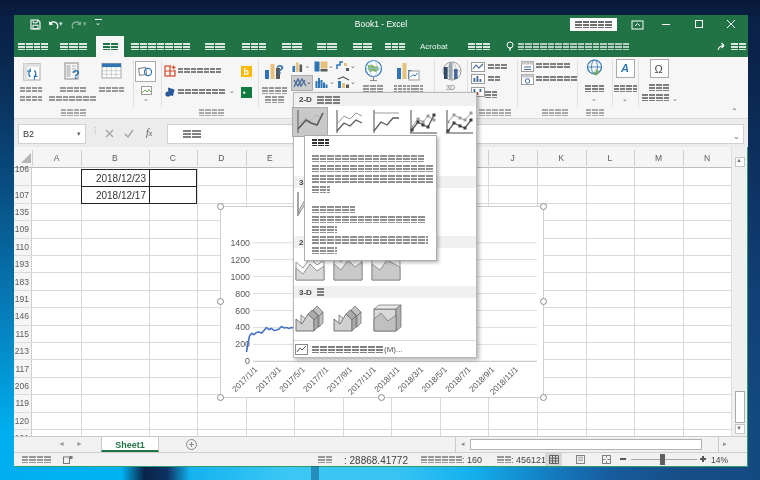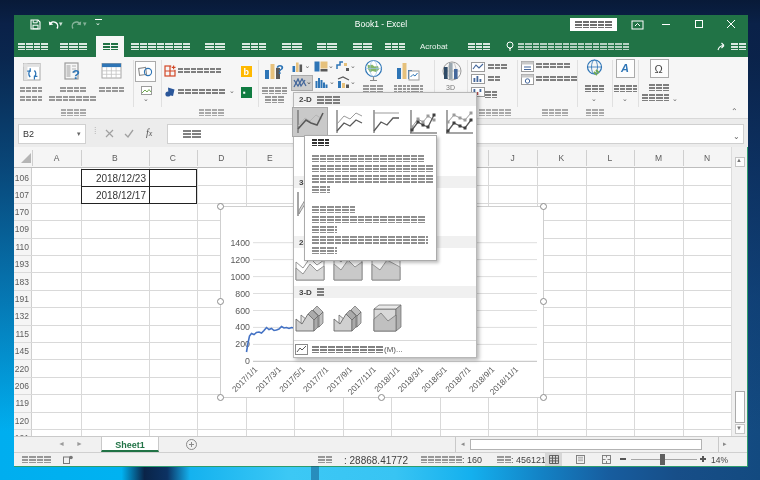--- a/index.html
+++ b/index.html
@@ -294,43 +294,43 @@
 <div style="left:585.6px;top:150px;width:1px;height:16px;background:#cfcfcf"></div>
 <div class="t" style="left:585.6px;top:152.5px;width:48.60000000000002px;text-align:center;font-size:8.5px;color:#5c5c5c">L</div>
 <div style="left:634.2px;top:150px;width:1px;height:16px;background:#cfcfcf"></div>
 <div class="t" style="left:634.2px;top:152.5px;width:48.59999999999991px;text-align:center;font-size:8.5px;color:#5c5c5c">M</div>
 <div style="left:682.8px;top:150px;width:1px;height:16px;background:#cfcfcf"></div>
 <div class="t" style="left:682.8px;top:152.5px;width:48.60000000000002px;text-align:center;font-size:8.5px;color:#5c5c5c">N</div>
 <div style="left:731.4px;top:150px;width:1px;height:16px;background:#cfcfcf"></div>
 <div style="left:32px;top:150px;width:1px;height:16px;background:#cfcfcf"></div>
 <div style="left:32px;top:168px;width:699.4px;height:268.0px;background:#fff"></div>
 <div style="left:14px;top:168px;width:18px;height:268.0px;background:#f5f5f5;border-right:1px solid #cfcfcf"></div>
-<div class="t" style="left:14px;top:173px;width:15px;text-align:right;font-size:8.5px;color:#5c5c5c">106</div>
+<div class="t" style="left:14px;top:164px;width:15px;text-align:right;font-size:8.5px;color:#5c5c5c">106</div>
 <div style="left:14px;top:185.4px;width:18px;height:1px;background:#dadada"></div>
 <div class="t" style="left:14px;top:189.6px;width:15px;text-align:right;font-size:8.5px;color:#5c5c5c">107</div>
 <div style="left:14px;top:202.8px;width:18px;height:1px;background:#dadada"></div>
-<div class="t" style="left:14px;top:207.0px;width:15px;text-align:right;font-size:8.5px;color:#5c5c5c">170</div>
+<div class="t" style="left:14px;top:207.0px;width:15px;text-align:right;font-size:8.5px;color:#5c5c5c">135</div>
 <div style="left:14px;top:220.20000000000002px;width:18px;height:1px;background:#dadada"></div>
 <div class="t" style="left:14px;top:224.39999999999998px;width:15px;text-align:right;font-size:8.5px;color:#5c5c5c">109</div>
 <div style="left:14px;top:237.6px;width:18px;height:1px;background:#dadada"></div>
 <div class="t" style="left:14px;top:241.79999999999998px;width:15px;text-align:right;font-size:8.5px;color:#5c5c5c">110</div>
 <div style="left:14px;top:255.0px;width:18px;height:1px;background:#dadada"></div>
 <div class="t" style="left:14px;top:259.2px;width:15px;text-align:right;font-size:8.5px;color:#5c5c5c">193</div>
 <div style="left:14px;top:272.4px;width:18px;height:1px;background:#dadada"></div>
 <div class="t" style="left:14px;top:276.59999999999997px;width:15px;text-align:right;font-size:8.5px;color:#5c5c5c">183</div>
 <div style="left:14px;top:289.79999999999995px;width:18px;height:1px;background:#dadada"></div>
 <div class="t" style="left:14px;top:293.99999999999994px;width:15px;text-align:right;font-size:8.5px;color:#5c5c5c">191</div>
 <div style="left:14px;top:307.19999999999993px;width:18px;height:1px;background:#dadada"></div>
-<div class="t" style="left:14px;top:311.4px;width:15px;text-align:right;font-size:8.5px;color:#5c5c5c">132</div>
+<div class="t" style="left:14px;top:311.4px;width:15px;text-align:right;font-size:8.5px;color:#5c5c5c">146</div>
 <div style="left:14px;top:324.59999999999997px;width:18px;height:1px;background:#dadada"></div>
 <div class="t" style="left:14px;top:328.8px;width:15px;text-align:right;font-size:8.5px;color:#5c5c5c">115</div>
 <div style="left:14px;top:342.0px;width:18px;height:1px;background:#dadada"></div>
-<div class="t" style="left:14px;top:346.2px;width:15px;text-align:right;font-size:8.5px;color:#5c5c5c">145</div>
+<div class="t" style="left:14px;top:346.2px;width:15px;text-align:right;font-size:8.5px;color:#5c5c5c">213</div>
 <div style="left:14px;top:359.4px;width:18px;height:1px;background:#dadada"></div>
-<div class="t" style="left:14px;top:363.59999999999997px;width:15px;text-align:right;font-size:8.5px;color:#5c5c5c">220</div>
+<div class="t" style="left:14px;top:363.59999999999997px;width:15px;text-align:right;font-size:8.5px;color:#5c5c5c">117</div>
 <div style="left:14px;top:376.79999999999995px;width:18px;height:1px;background:#dadada"></div>
 <div class="t" style="left:14px;top:380.99999999999994px;width:15px;text-align:right;font-size:8.5px;color:#5c5c5c">206</div>
 <div style="left:14px;top:394.19999999999993px;width:18px;height:1px;background:#dadada"></div>
 <div class="t" style="left:14px;top:398.4px;width:15px;text-align:right;font-size:8.5px;color:#5c5c5c">119</div>
 <div style="left:14px;top:411.59999999999997px;width:18px;height:1px;background:#dadada"></div>
 <div class="t" style="left:14px;top:415.79999999999995px;width:15px;text-align:right;font-size:8.5px;color:#5c5c5c">120</div>
 <div style="left:14px;top:428.99999999999994px;width:18px;height:1px;background:#dadada"></div>
 <div class="t" style="left:14px;top:433.2px;width:15px;text-align:right;font-size:8.5px;color:#5c5c5c">121</div>
 <div style="left:81px;top:168px;width:1px;height:268.0px;background:#d9d9d9"></div>
 <div style="left:148.5px;top:168px;width:1px;height:268.0px;background:#d9d9d9"></div>

